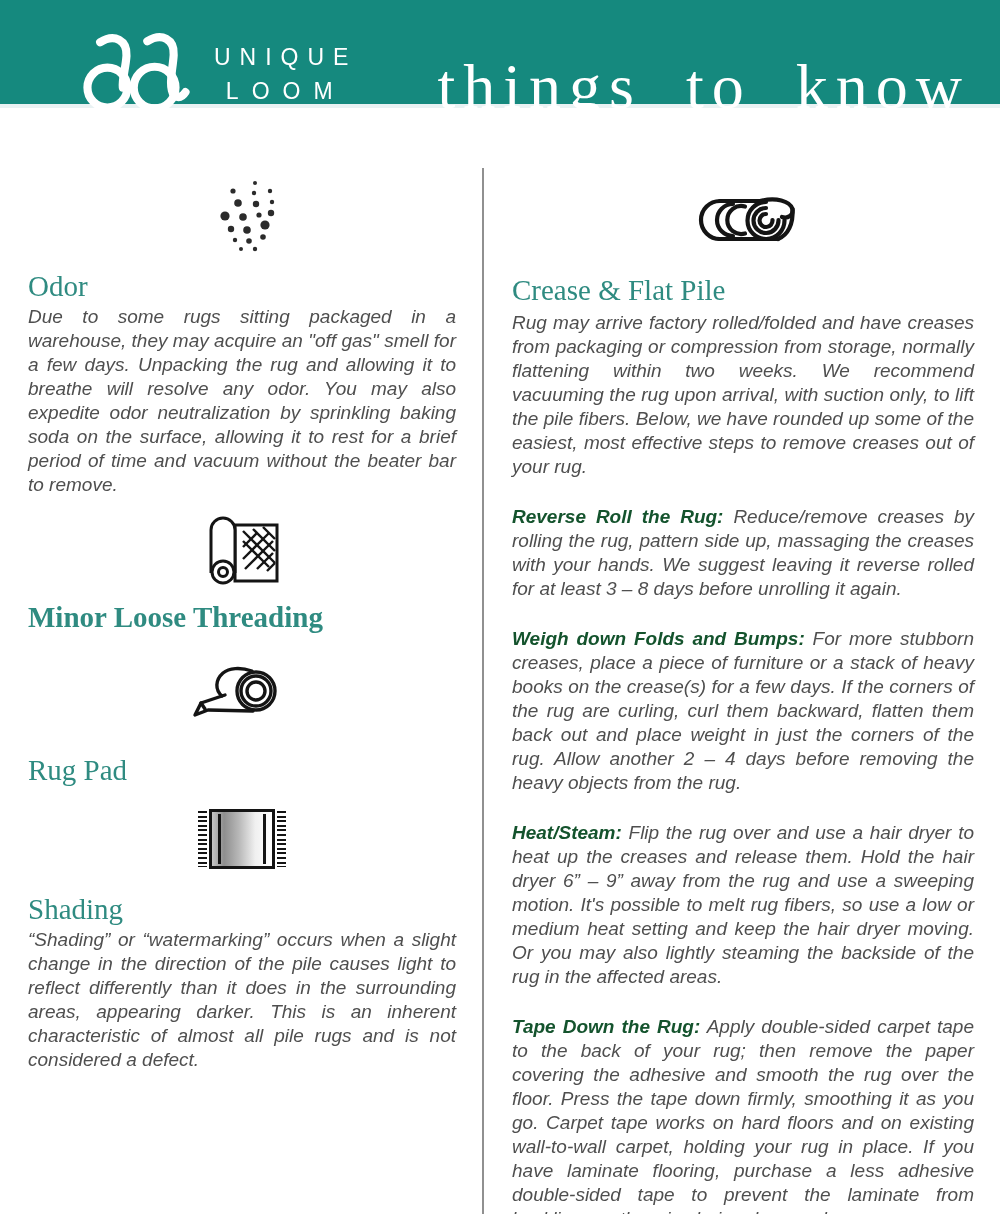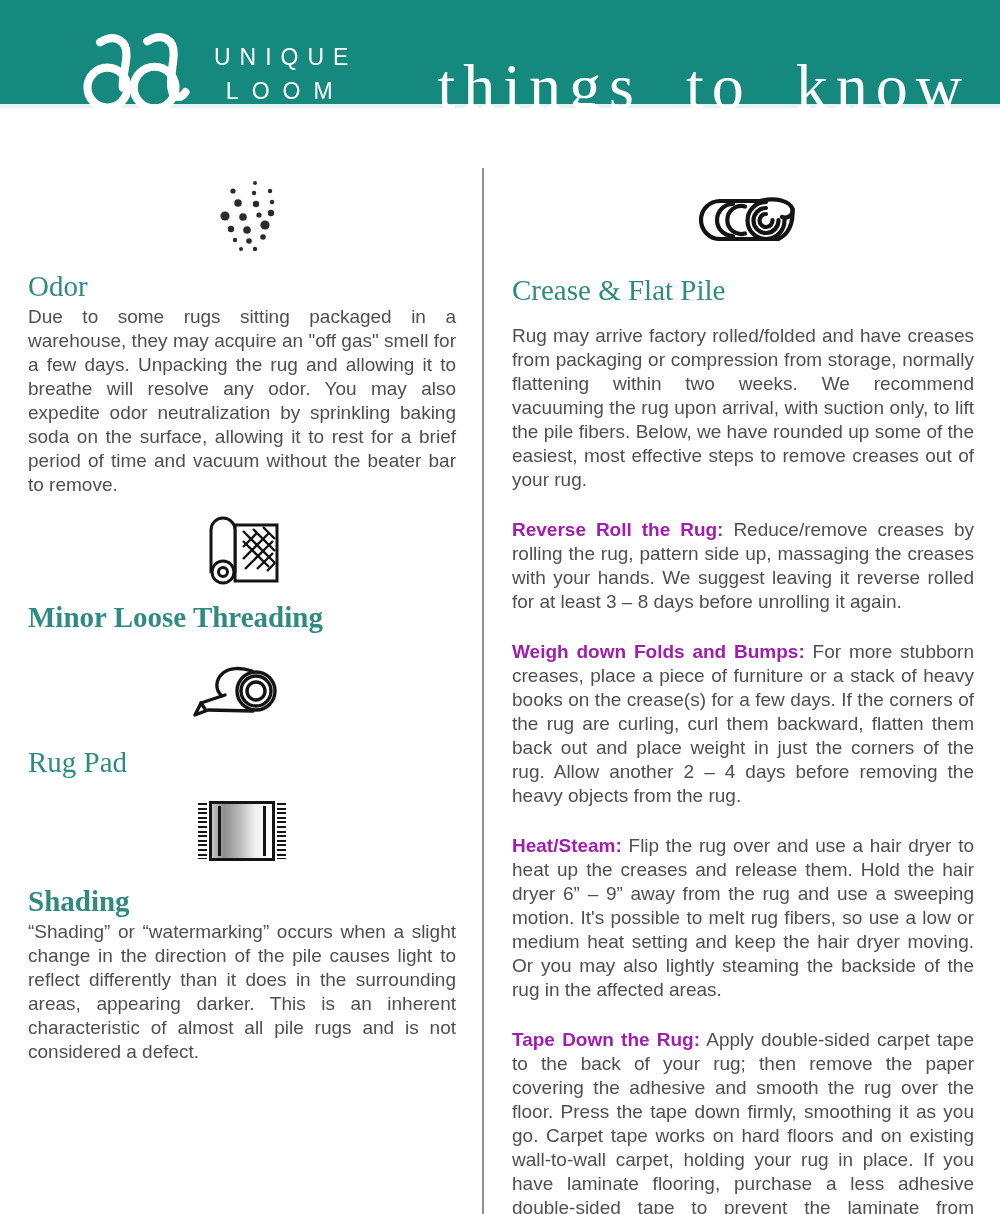--- a/index.html
+++ b/index.html
@@ -63,37 +63,38 @@
     text-align: left;
     margin: 0;
     font-weight: 400;
   }
   .body-text {
     font-size: 19px;
     line-height: 24px;
     color: #4f4f4f;
     text-align: justify;
     margin: 2px 0 0 0;
+    font-style: italic;
   }
   .tip { margin-top: 26px; }
-  .tip-label { font-weight: 700; color: #a21caf; }
+  .tip-label { font-weight: 700; color: #14532d; }
 
   
   .s1 .icon-row { margin-top: 10px; }
   .s1 .section-heading { margin-top: 12px; }
   .s2 .icon-row { margin-top: 16px; }
   .s2 .section-heading { margin-top: 10px; font-weight: bold; }
   .s3 .icon-row { margin-top: 26px; }
-  .s3 .section-heading { margin-top: 20px; }
+  .s3 .section-heading { margin-top: 28px; }
   .s4 .icon-row { margin-top: 22px; }
-  .s4 .section-heading { margin-top: 20px; font-weight: bold; }
+  .s4 .section-heading { margin-top: 20px; }
   
   .col-right .icon-row { margin-top: 26px; }
   .col-right .section-heading { margin-top: 24px; font-family: Liberation Serif, serif; }
-  .col-right .intro { margin-top: 17px; }
+  .col-right .intro { margin-top: 4px; }
 
   
   .shade-rug {
     position: relative;
     display: inline-block;
     width: 88px; height: 60px;
     margin: 0 auto;
   }
   .shade-rug .carpet {
     position: absolute; left: 11px; top: 0;

